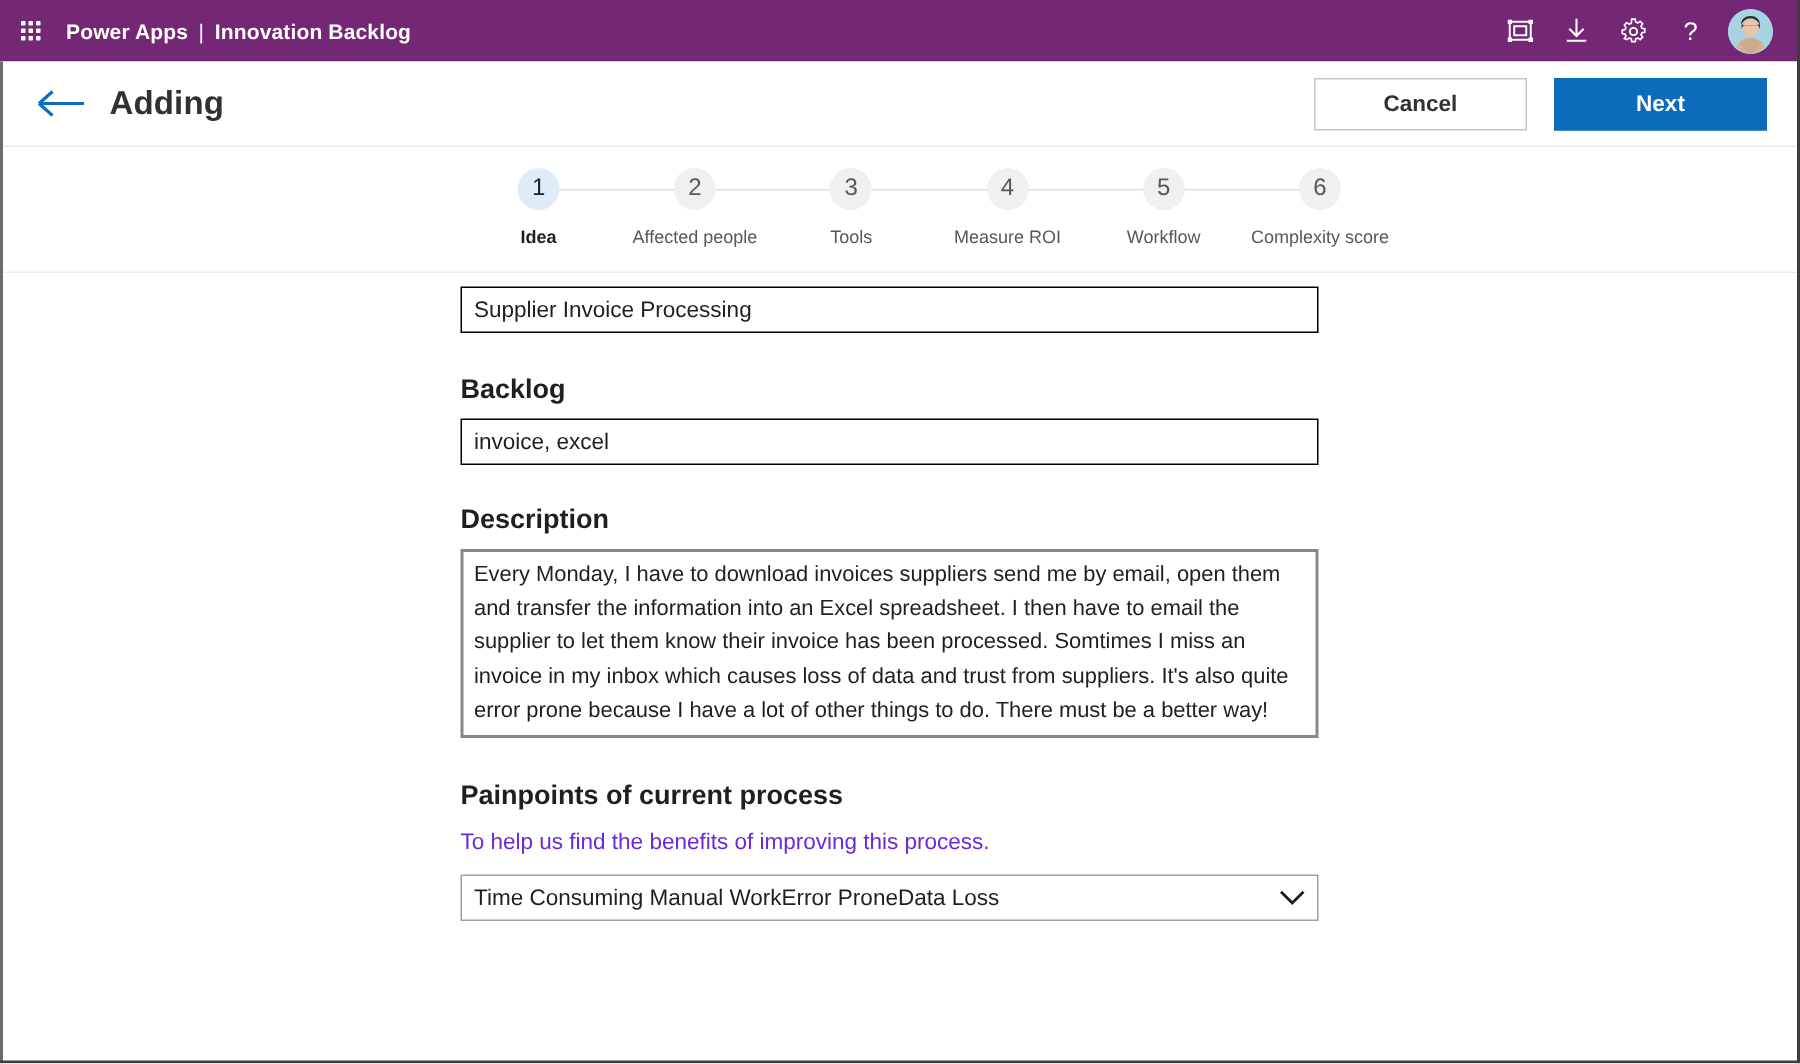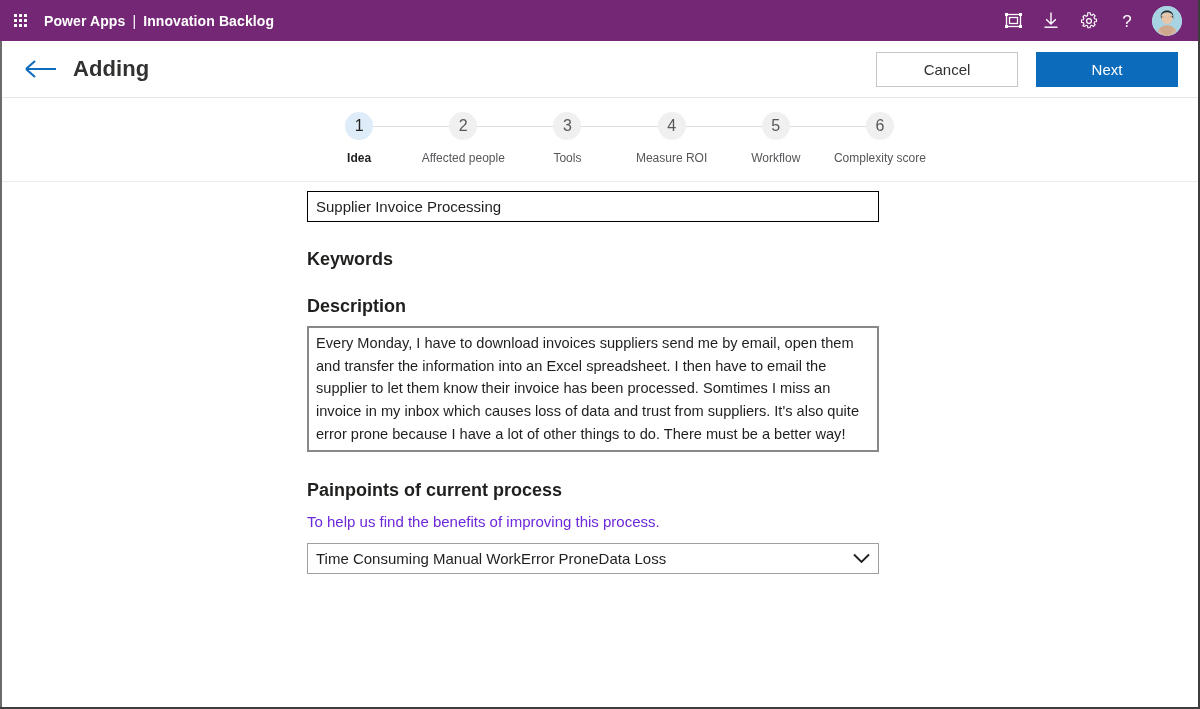--- a/index.html
+++ b/index.html
@@ -120,21 +120,21 @@
     font-size: 22px;
     font-weight: 600;
     color: #323130;
     margin-left: 11px;
     letter-spacing: .1px;
   }
   .header-spacer { flex: 1; }
   .btn {
     font-family: "Liberation Sans", sans-serif;
     font-size: 15px;
-    font-weight: normal;
+    font-weight: bold;
     height: 35px;
     min-width: 142px;
     box-sizing: border-box;
     cursor: pointer;
     padding: 0 16px;
   }
   .btn-cancel {
     background: #ffffff;
     border: 1px solid #c8c6c4;
     color: #323130;
@@ -467,21 +467,22 @@
     </div>
   </div>
 
   <div class="form-body">
 
     <div class="field">
       <input class="text-input mt-name-input" type="text" value="Supplier Invoice Processing" style="">
     </div>
 
     <div class="field">
-      <div class="field-label mt-kw-label">Keywords</div>
+      <div class="field-label mt-kw-label">Backlog</div>
+      <input class="text-input mt-kw-input" type="text" value="invoice, excel" style="">
     </div>
 
     <div class="field">
       <div class="field-label mt-desc-label">Description</div>
       <textarea class="text-area mt-desc-input" style="">Every Monday, I have to download invoices suppliers send me by email, open them and transfer the information into an Excel spreadsheet. I then have to email the supplier to let them know their invoice has been processed. Somtimes I miss an invoice in my inbox which causes loss of data and trust from suppliers. It's also quite error prone because I have a lot of other things to do. There must be a better way!</textarea>
     </div>
 
     <div class="field">
       <div class="field-label mt-pain-label">Painpoints of current process</div>
       <div class="field-help mt-pain-help">To help us find the benefits of improving this process.</div>

